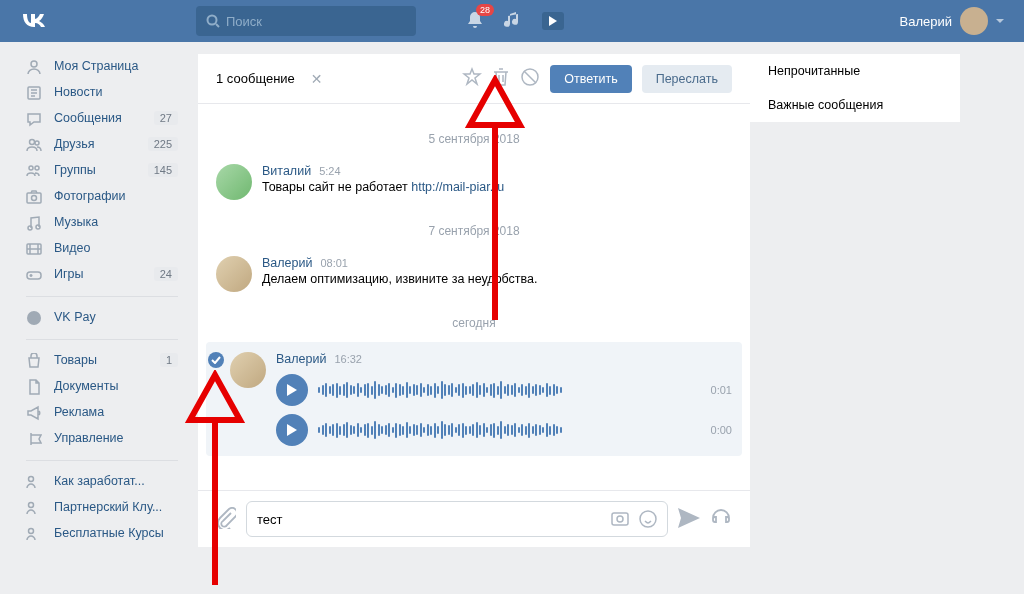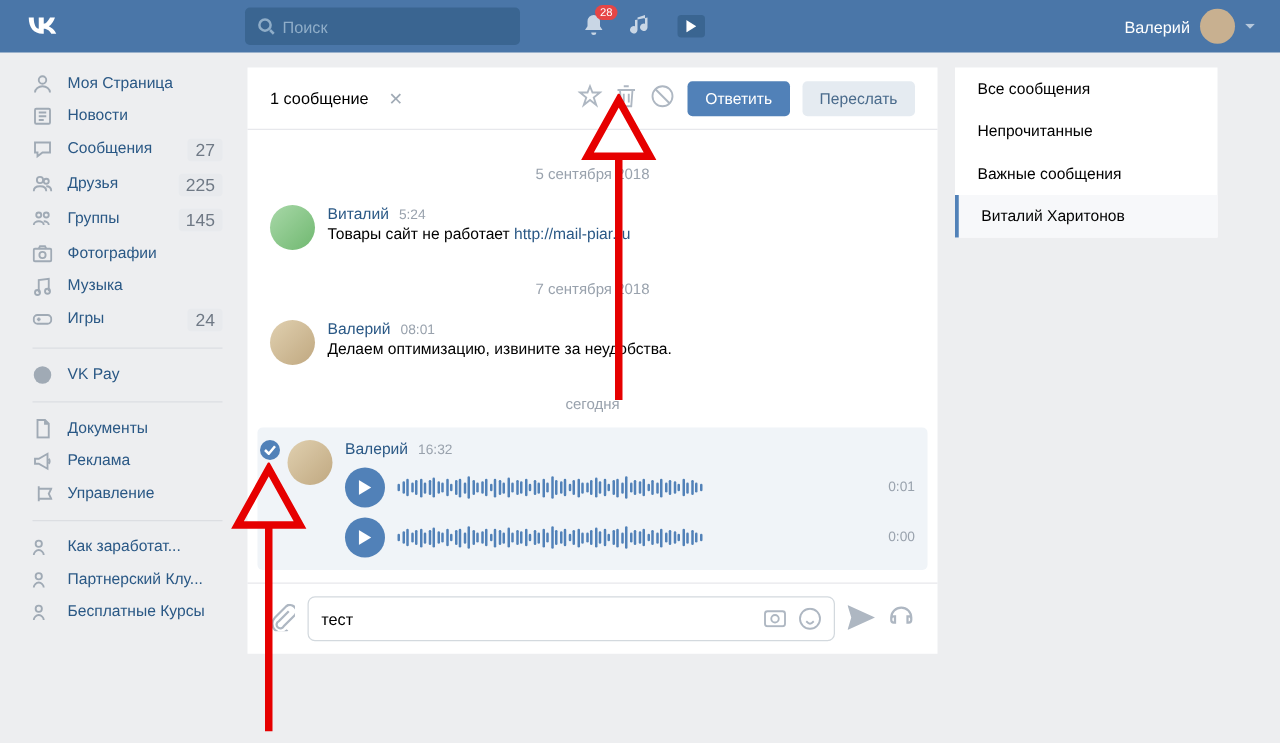--- a/index.html
+++ b/index.html
@@ -13,24 +13,24 @@
   .bell-wrap { position: relative; }
   .badge { position: absolute; top: -6px; right: -10px; background: #e64646; color: #fff; font-size: 9px; border-radius: 8px; padding: 1px 4px; }
   .user-area { margin-left: auto; display: flex; align-items: center; gap: 8px; color: #fff; font-weight: 500; font-size: 13px;}
   .avatar-small { width: 28px; height: 28px; border-radius: 50%; background: #c8b090; }
   
   .layout { display: flex; padding: 12px 20px 0 20px; gap: 14px; }
   
   .sidebar { width: 164px; flex-shrink: 0; }
   .sidebar-item { display: flex; align-items: flex-start; padding: 5px 6px; color: #2a5885; font-size: 12.5px; cursor: pointer; border-radius: 3px; position: relative;}
   .sidebar-icon { width: 20px; margin-right: 8px; color: #a0aab5; display:flex; align-items:center;}
-  .sidebar-count { margin-left: auto; background: #e8eaed; color: #6f7985; font-size: 14px; padding: 1px 6px; border-radius: 3px; }
+  .sidebar-count { margin-left: auto; background: #e8eaed; color: #6f7985; font-size: 11px; padding: 1px 6px; border-radius: 3px; }
   .sidebar-sep { height: 1px; background: #dcdee2; margin: 8px 6px; }
   
-  .main { flex: 1; display: flex; gap: 14px; }
+  .main { flex: 1; display: flex; }
   
   .chat-panel { background: #fff; width: 552px; display: flex; flex-direction: column; }
   .chat-toolbar { height: 50px; border-bottom: 1px solid #e7e8ec; display: flex; align-items: center; padding: 0 18px; gap: 10px; }
   .sel-text { font-weight: 500; font-size: 13px; }
   .close-x { color: #a0aab5; font-size: 14px; margin-left: 6px; cursor:pointer;}
   .tb-spacer { flex: 1; }
   .tb-icon { color: #aeb7c2; cursor: pointer; }
   .btn { border-radius: 4px; padding: 7px 14px; font-size: 12.5px; font-weight: 500; cursor: pointer; border: none;}
   .btn-primary { background: #5181b8; color: #fff; }
   .btn-secondary { background: #e5ebf1; color: #4a6b8c; }
@@ -178,39 +178,57 @@
               <path d="M5 13V3l8-1v10"></path>
               <circle cx="4" cy="13" r="2"></circle>
               <circle cx="12" cy="12" r="2"></circle>
             </svg>
           </span>
           <span>Музыка</span>
         </div>
         <div class="sidebar-item">
           <span class="sidebar-icon">
             <svg width="16" height="16" fill="none" stroke="#a0aab5" stroke-width="1.5">
+              <rect x="1" y="3" width="14" height="10" rx="1"></rect>
+              <path d="M4 3v10M12 3v10M1 8h14"></path>
+            </svg>
+          </span>
+          <span>Видео</span>
+        </div>
+        <div class="sidebar-item">
+          <span class="sidebar-icon">
+            <svg width="16" height="16" fill="none" stroke="#a0aab5" stroke-width="1.5">
               <rect x="1" y="5" width="14" height="7" rx="3"></rect>
               <path d="M5 7v3M3.5 8.5h3M11 8h0M12.5 9.5h0"></path>
             </svg>
           </span>
           <span>Игры</span>
           <span class="sidebar-count">24</span>
         </div>
       </div>
     <div class="sidebar-sep"></div>
     <div class="sidebar-item">
       <span class="sidebar-icon">
         <svg width="16" height="16" fill="#a0aab5">
             <circle cx="8" cy="8" r="7"></circle>
           </svg>
       </span>
       <span>VK Pay</span>
     </div>
     <div class="sidebar-sep"></div>
     <div id="sb-extra">
+        <div class="sidebar-item">
+          <span class="sidebar-icon">
+            <svg width="16" height="16" fill="none" stroke="#a0aab5" stroke-width="1.5">
+              <path d="M3 5h10l-1 9H4zM5 5V3a3 3 0 016 0v2"></path>
+            </svg>
+          </span>
+          <span>Товары</span>
+          <span class="sidebar-count">1</span>
+        </div>
         <div class="sidebar-item">
           <span class="sidebar-icon">
             <svg width="16" height="16" fill="none" stroke="#a0aab5" stroke-width="1.5">
               <path d="M4 1h6l3 3v11H4z M10 1v3h3"></path>
             </svg>
           </span>
           <span>Документы</span>
         </div>
         <div class="sidebar-item">
           <span class="sidebar-icon">
@@ -515,24 +533,22 @@
         </span>
         <span class="headphone-ic">
           <svg width="22" height="22" fill="none" stroke="#aeb7c2" stroke-width="1.8">
               <path d="M3 13v-2a8 8 0 0116 0v2M3 13a2 2 0 002 2h1v-5H5a2 2 0 00-2 2zM19 13a2 2 0 01-2 2h-1v-5h1a2 2 0 012 2z"></path>
             </svg>
         </span>
       </div>
     </div>
 
     <div class="right-panel">
-      <div class="rp-item">Все сообщения</div>
       <div class="rp-item">Непрочитанные</div>
       <div class="rp-item">Важные сообщения</div>
-      <div class="rp-item active">Виталий Харитонов</div>
     </div>
   </div>
 </div>
 
 <svg class="red-arrow" style="left:460px;top:75px;" width="70" height="250" fill="none">
   <path d="M35 245 L35 50 L10 50 L35 5 L60 50 L35 50" stroke="#e60000" stroke-width="6" fill="none" stroke-linejoin="miter"></path>
 </svg>
 <svg class="red-arrow" style="left:180px;top:370px;" width="70" height="220" fill="none">
   <path d="M35 215 L35 50 L10 50 L35 5 L60 50 L35 50" stroke="#e60000" stroke-width="6" fill="none" stroke-linejoin="miter"></path>
 </svg>

